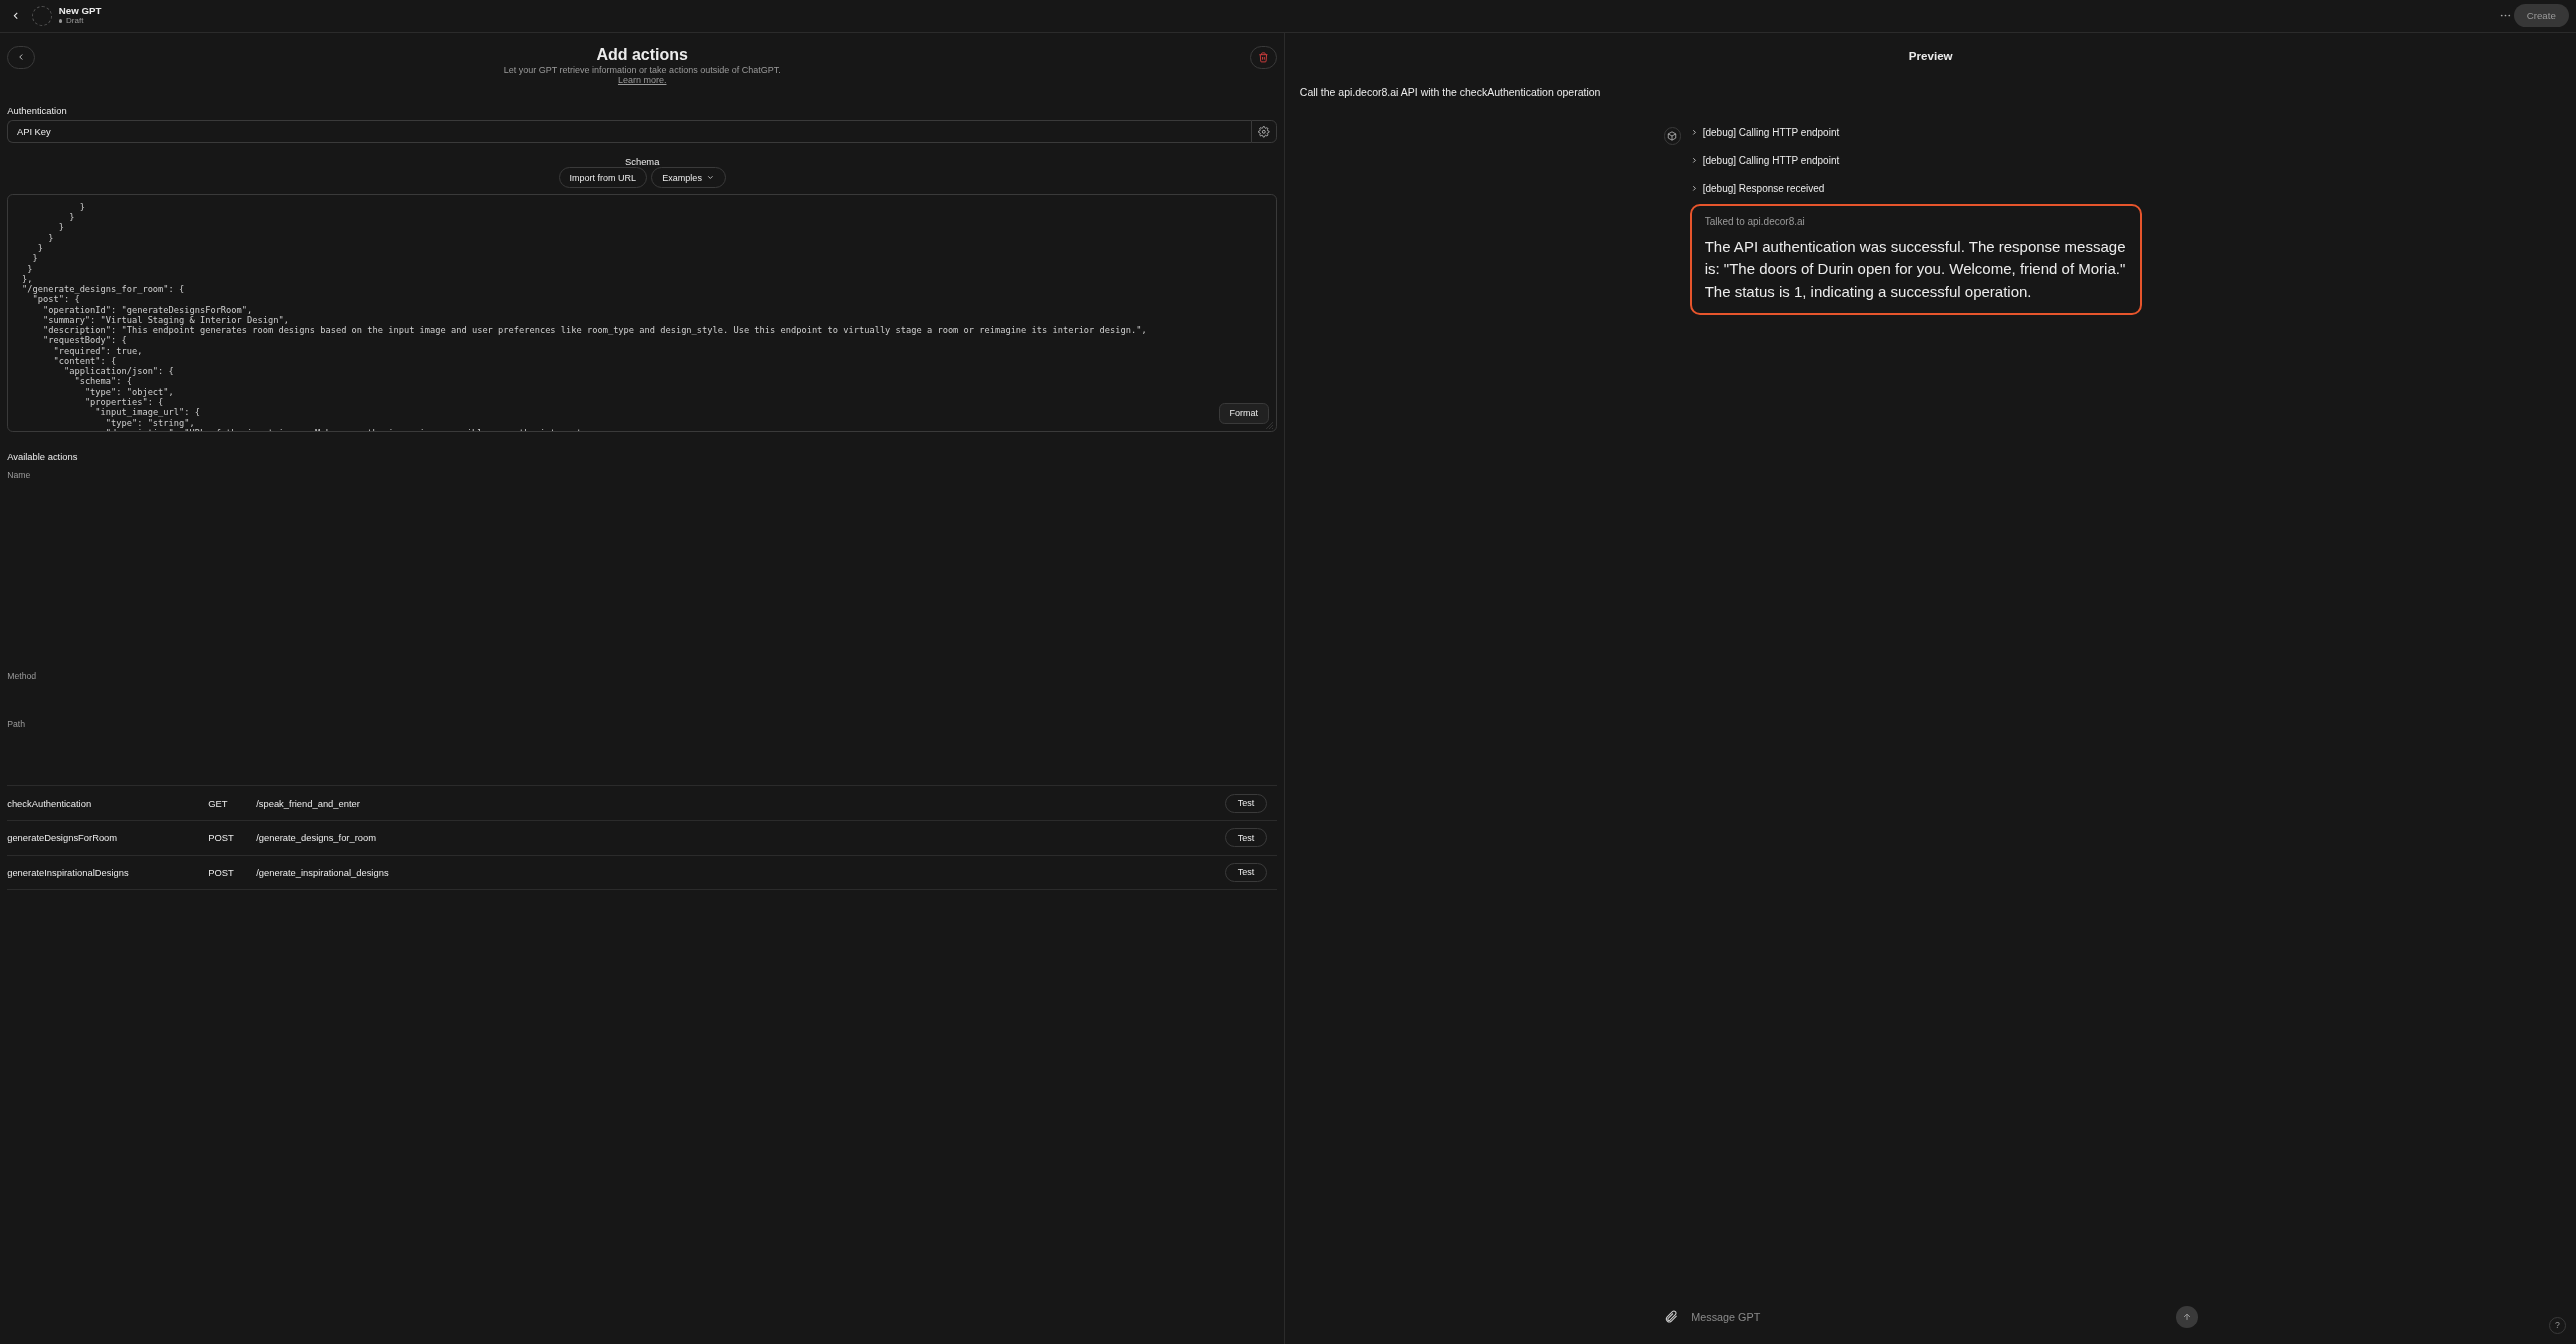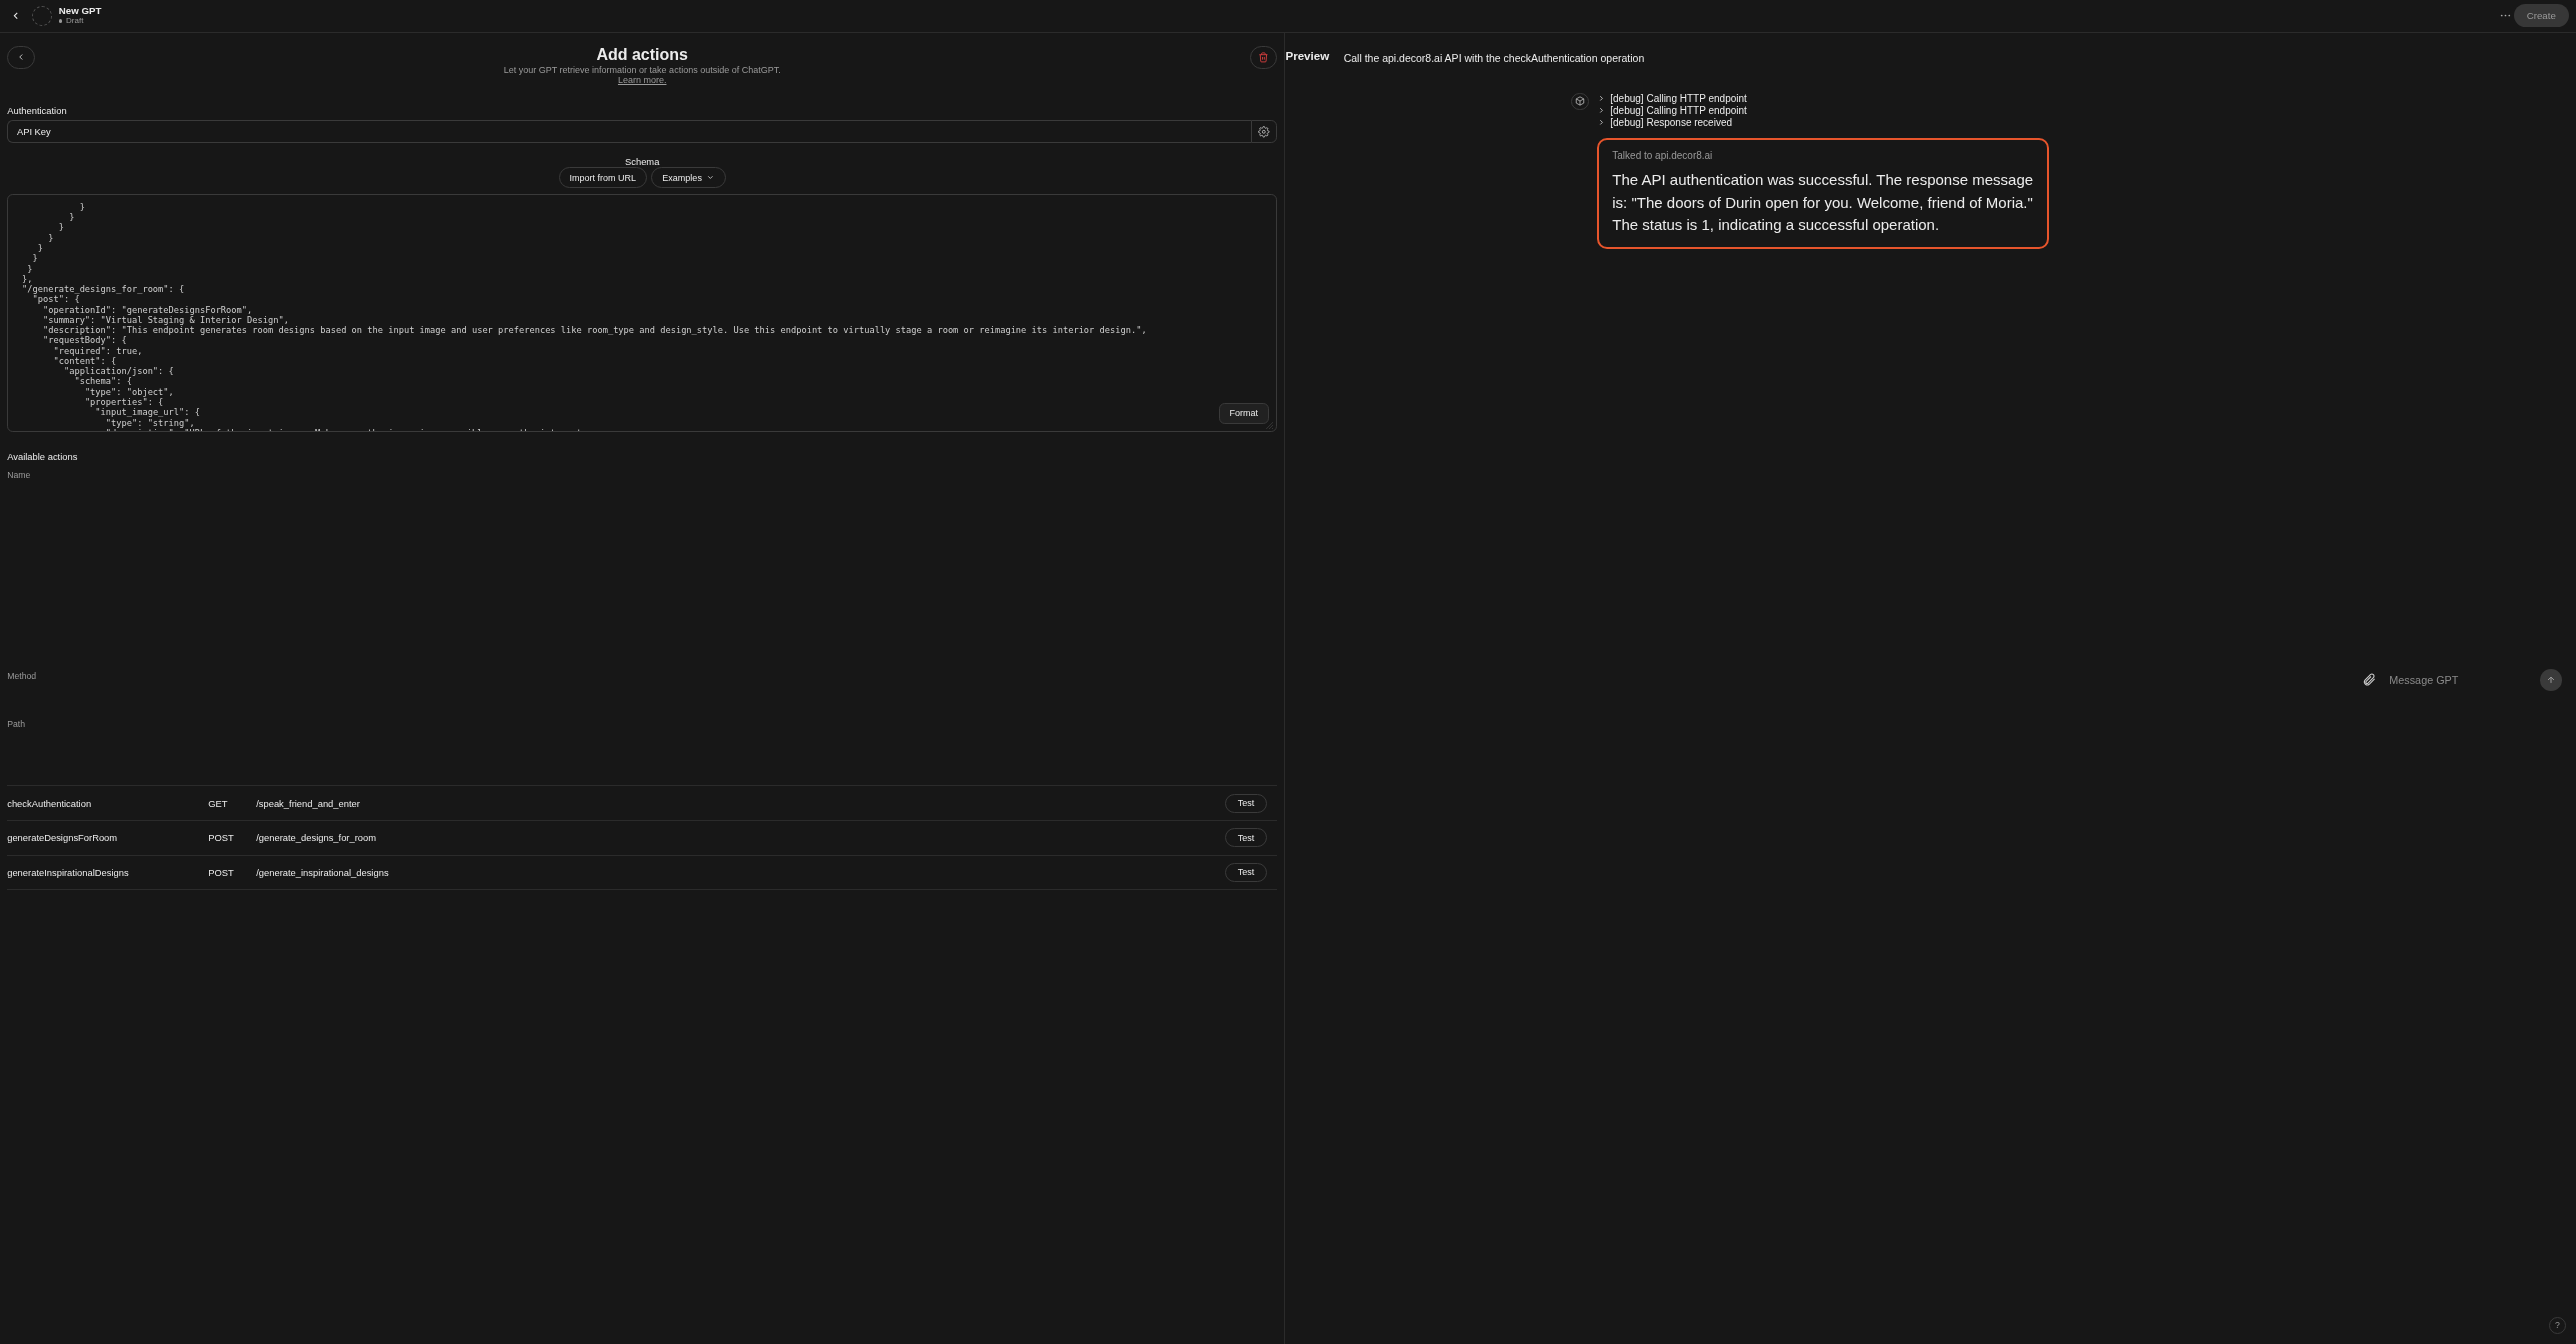--- a/index.html
+++ b/index.html
@@ -36,21 +36,21 @@
     padding: 5.8px 13px; border-radius: 13px; font-size: 9.7px; font-weight:500;
   }
   .main { display:flex; height: calc(100% - 32.5px); }
   .left-pane {
     width: 49.9%;
     border-right: 0.7px solid #2b2b2b;
     padding: 13px 7.2px 0 7.2px;
     display:flex; flex-direction:column;
     overflow-y:auto;
   }
-  .right-pane { flex:1; display:flex; flex-direction:row; position:relative;}
+  .right-pane { flex:1; display:flex; flex-direction:column; position:relative;}
   .actions-header { display:flex; align-items:flex-start; gap:7.2px; margin-bottom:14.4px;}
   .circ-btn {
     width: 27.4px; height: 23.5px; border:0.7px solid #3a3a3a; border-radius: 14.4px;
     display:flex; align-items:center; justify-content:center; cursor:pointer; color:#ccc;
     flex-shrink:0;
   }
   .circ-btn.trash { color:#ef4444; }
   .actions-title-wrap { flex:1; text-align:center; }
   .actions-title { font-size: 16px; font-weight:600; margin-bottom:1.4px;}
   .actions-sub { font-size: 9px; color:#9a9a9a; }
@@ -103,21 +103,21 @@
   }
   
   .preview-title { text-align:center; font-size:11.6px; font-weight:600; padding:16px 0 5.8px 0;}
   .preview-body { flex:1; overflow-y:auto; padding: 0 14.4px; }
   .prompt-line { text-align:left; font-size:10.5px; color:#ececec; margin: 19px 0 29px 0;}
   .chat-block { display:flex; gap:8.7px; max-width: 534px; margin:0 auto;}
   .chat-avatar {
     width:17.3px; height:17.3px; border:0.7px solid #3a3a3a; border-radius:50%;
     display:flex; align-items:center; justify-content:center; color:#ccc; flex-shrink:0;
   }
-  .debug-list { display:flex; flex-direction:column; gap:1px; margin-bottom:10px;text-align:right;}
+  .debug-list { display:flex; flex-direction:column; gap:17px; margin-bottom:10px;text-align:right;}
   .debug-item { display:flex; align-items:center; gap:4.3px; color:#ececec; font-size:10px; cursor:pointer;}
   .debug-item .chev { color:#ccc; }
   .highlight-box {
     border: 2.2px solid #e7552c; border-radius: 10px;
     padding: 10px 13px; max-width: 452px;
   }
   .talked { color:#9a9a9a; font-size:10px; margin-bottom:8.7px;}
   .resp-text { color:#ececec; font-size:15px; line-height:1.5;}
   .composer {
     display:flex; align-items:center; gap:10px;

